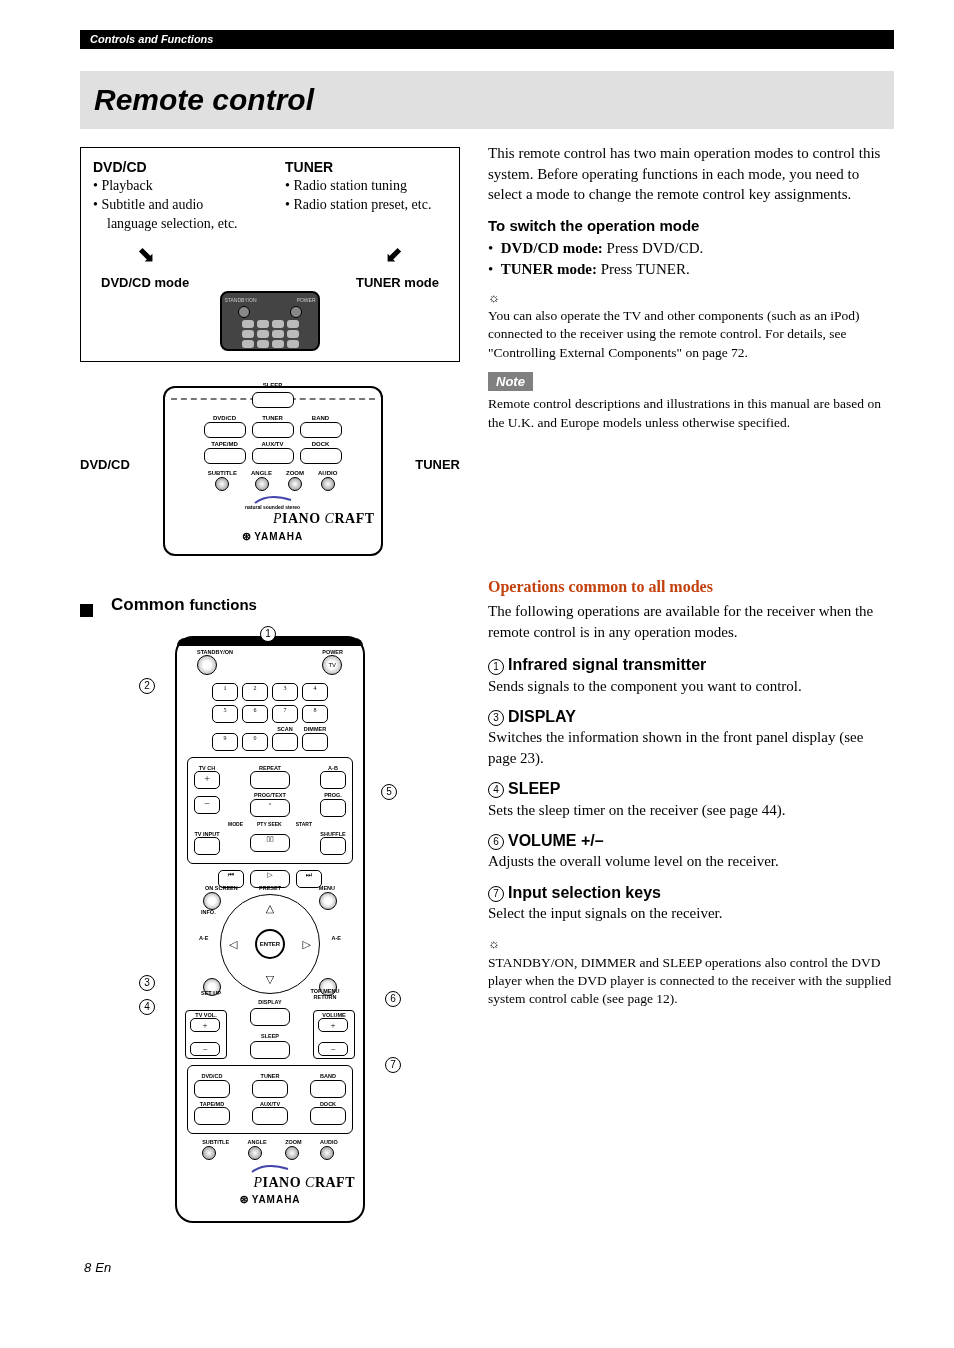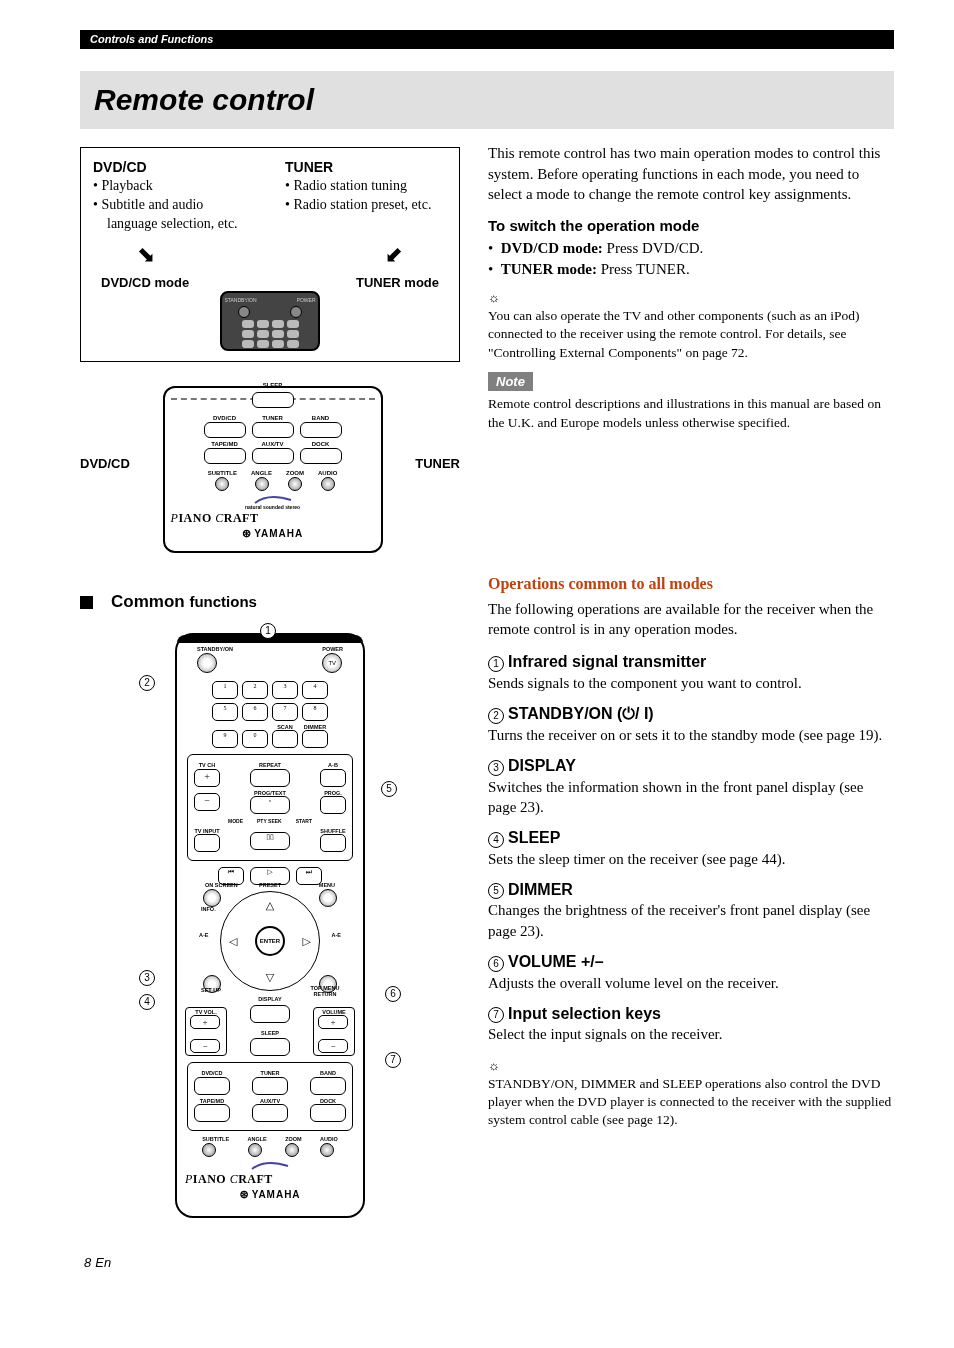--- a/index.html
+++ b/index.html
@@ -73,21 +73,21 @@
     
     .para { margin-bottom: 12px; }
     .sub-head { font-family:Arial,sans-serif; font-weight:bold; font-size:15px; margin:10px 0 2px;}
     .sub-head-blue { color:#c2410c; font-family:Liberation Serif, serif; font-weight:bold; font-size:16px; margin:10px 0 4px; }
     .bullet { padding-left: 12px; text-indent: -12px; }
     .note-tag { display:inline-block; background:#808080; color:#fff; font-family:Arial; font-weight:bold; font-style:italic; font-size:13px; padding:1px 8px; margin:10px 0 4px;}
     .small-note { font-size: 13.5px; }
     
     .common-func-head {
       font-family:Arial,sans-serif; font-weight:bold; font-size:17px;
-      margin:28px 0 19px; display:flex; align-items:center; gap:10px;
+      margin:28px 0 19px; display:flex; align-items:flex-end; gap:10px;
     }
     .black-square { display:inline-block; width:13px; height:13px; background:#000; vertical-align:middle; margin-right:8px;}
     .functions-label { font-size:15px; font-weight:bold;}
     .circled-num {
       display:inline-block; width:16px; height:16px; border:1px solid #000; border-radius:50%;
       font-family:Arial; font-size:10px; text-align:center; line-height:14px; vertical-align:middle;
       margin-right:4px;
     }
     
     .full-remote-wrap { position:relative; width:250px; margin:0 auto;}
@@ -107,21 +107,21 @@
     .corner-circ { width:18px; height:18px; border:1.5px solid #000; border-radius:50%; position:absolute; background:radial-gradient(#fff 30%,#999);}
     .tc-tl { top:-2px; left:-2px;}
     .tc-tr { top:-2px; right:-2px;}
     .tc-bl { bottom:-2px; left:-2px;}
     .tc-br { bottom:-2px; right:-2px;}
     .four-circ-row { display:flex; justify-content:space-around; margin:4px 8px;}
     .callout { position:absolute; font-family:Arial; font-size:11px;}
     .callout .circled-num { background:#fff;}
     .yamaha-logo { font-family:Arial; font-size:10px; font-weight:bold; text-align:center; letter-spacing:1px;}
     .yamaha-logo::before { content:"⊛"; margin-right:2px; font-size:11px;}
-    .pianocraft { font-family:"Times New Roman"; font-style:italic; font-size:12px; text-align:left; letter-spacing:0.5px;}
+    .pianocraft { font-family:"Times New Roman"; font-style:italic; font-size:14px; text-align:right; letter-spacing:0.5px;}
     .pianocraft span{ font-style:normal; font-weight:bold;}
     
     .op-item { margin:4px 0 10px;}
     .op-head { font-family:Arial; font-weight:bold; font-size:16px;}
     .tip-icon::before { content:"☼"; font-size:13px; letter-spacing:2px;}
     .page-footer { font-family:Arial; font-weight:bold; font-size:19px; margin-top:30px;}
     .page-footer span { font-style:italic; font-size:13px; font-weight:normal; margin-left:4px;}
     .swash { display:block; width:40px; height:10px; margin:4px auto 0;}
   </style>
 </head>
@@ -459,34 +459,26 @@
 
   <div class="col-right">
     <div class="sub-head-blue">Operations common to all modes</div>
     <p class="para">The following operations are available for the receiver when the remote control is in any operation modes.</p>
 
     <div class="op-item">
       <div><span class="circled-num">1</span><span class="op-head">Infrared signal transmitter</span></div>
       <div>Sends signals to the component you want to control.</div>
     </div>
     <div class="op-item">
-      <div><span class="circled-num">2</span><span class="op-head">STANDBY/ON (⏻/ I)</span></div>
-      <div>Turns the receiver on or sets it to the standby mode (see page 19).</div>
-    </div>
-    <div class="op-item">
       <div><span class="circled-num">3</span><span class="op-head">DISPLAY</span></div>
       <div>Switches the information shown in the front panel display (see page 23).</div>
     </div>
     <div class="op-item">
       <div><span class="circled-num">4</span><span class="op-head">SLEEP</span></div>
       <div>Sets the sleep timer on the receiver (see page 44).</div>
-    </div>
-    <div class="op-item">
-      <div><span class="circled-num">5</span><span class="op-head">DIMMER</span></div>
-      <div>Changes the brightness of the receiver's front panel display (see page 23).</div>
     </div>
     <div class="op-item">
       <div><span class="circled-num">6</span><span class="op-head">VOLUME +/–</span></div>
       <div>Adjusts the overall volume level on the receiver.</div>
     </div>
     <div class="op-item">
       <div><span class="circled-num">7</span><span class="op-head">Input selection keys</span></div>
       <div>Select the input signals on the receiver.</div>
     </div>
     <div class="tip-icon"></div>

